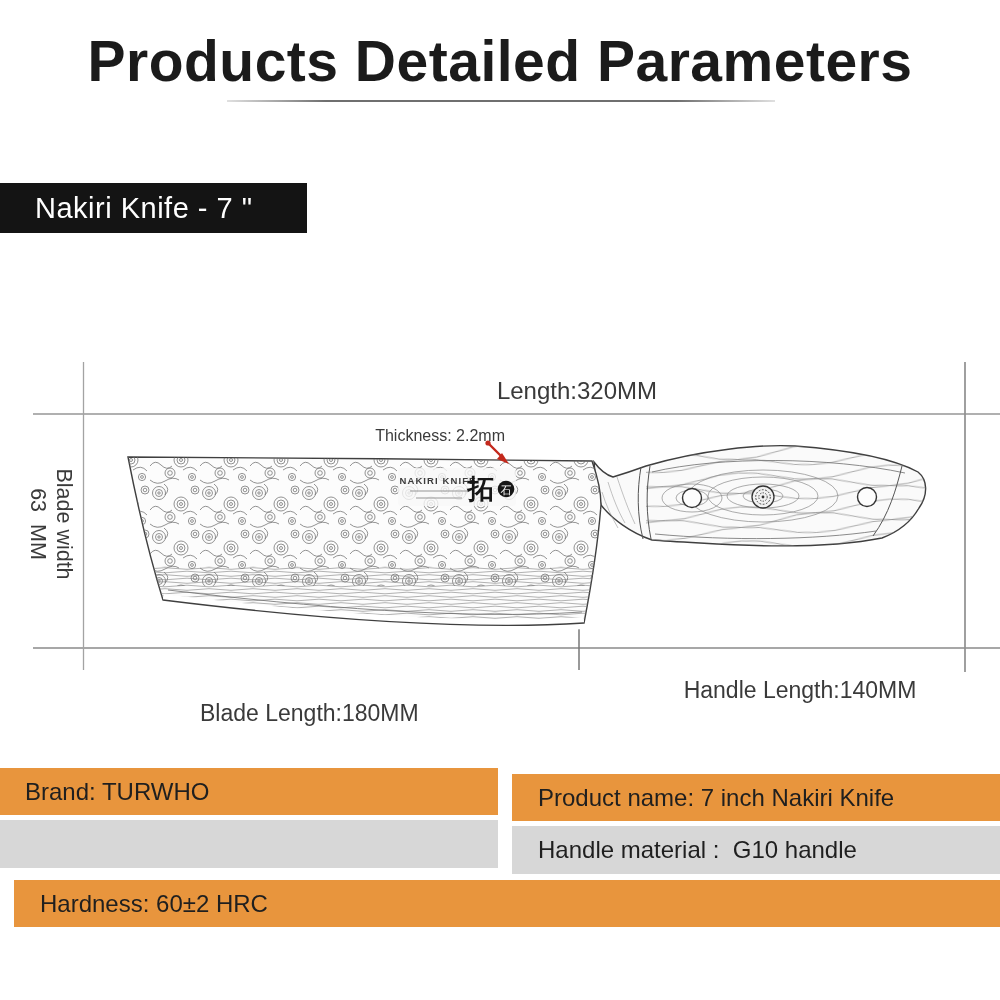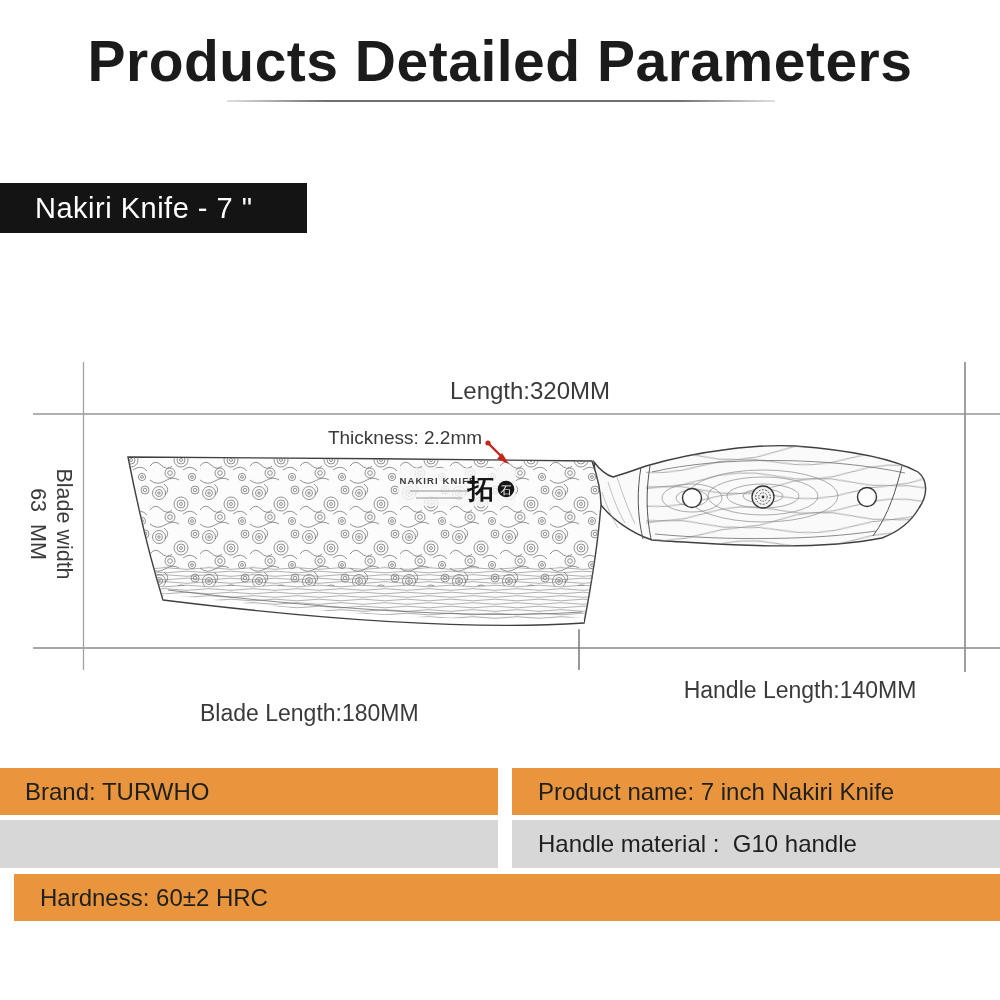--- a/index.html
+++ b/index.html
@@ -11,36 +11,36 @@
   
   .page-title{top:28px;left:0;width:1000px;text-align:center;font-size:57px;font-weight:700;letter-spacing:0.5px;color:#1b1b1b;}
   .title-rule{top:100px;left:227px;width:548px;height:2px;background:linear-gradient(to right,#e0e0e0,#6f6f6f 18%,#6f6f6f 82%,#e0e0e0);}
   
   .badge{top:183px;left:0;width:307px;height:50px;background:#141414;color:#ffffff;
          font-size:29px;line-height:50px;padding-left:35px;box-sizing:border-box;letter-spacing:0.5px;}
   
   .tolerance{top:286px;left:0;width:956px;text-align:center;font-size:25px;font-weight:700;font-style:italic;color:#0f0f0f;letter-spacing:-0.3px;}
   
   .dim{color:#3a3a3a;font-weight:400;}
-  .len-label{top:377px;left:403px;width:254px;text-align:center;font-size:24px;}
-  .thick-label{top:427px;left:305px;width:200px;text-align:center;font-size:19px;}
+  .len-label{top:377px;left:403px;width:254px;text-align:right;font-size:24px;}
+  .thick-label{top:427px;left:305px;width:200px;text-align:right;font-size:16px;}
   .bw-label{top:497px;left:-48px;width:196px;height:54px;text-align:center;font-size:21.5px;line-height:1.22;
             transform:rotate(90deg);}
   .weight-label{top:584px;left:645px;width:250px;text-align:center;font-size:31px;color:#303030;}
   .bl-label{top:700px;left:200px;width:250px;font-size:23px;}
   .hl-label{top:677px;left:675px;width:250px;text-align:center;font-size:23px;}
   
   .diagram-svg{top:0;left:0;width:1000px;height:1000px;}
   
   .spec-table{top:768px;left:0;width:1000px;}
   .spec-row{display:flex;width:1000px;}
   .cell{box-sizing:border-box;font-size:24px;color:#1f1f1f;display:flex;align-items:center;}
   .cell-left{width:498px;padding-left:25px;}
   .cell-gap{width:14px;background:#ffffff;}
-  .cell-right{flex:1;padding-left:26px;}
+  .cell-right{flex:1;padding-left:26px;margin-top:6px;}
   .bg-orange{background:#E8953D;}
   .bg-gray{background:#D7D7D7;}
   .spec-text{white-space:pre;}
   .rgap1{height:5px;background:#fff;}
   .rgap2{height:6px;background:#fff;}
   .h47{height:47px;}
   .h48{height:48px;}
 </style>
 </head>
 <body>

